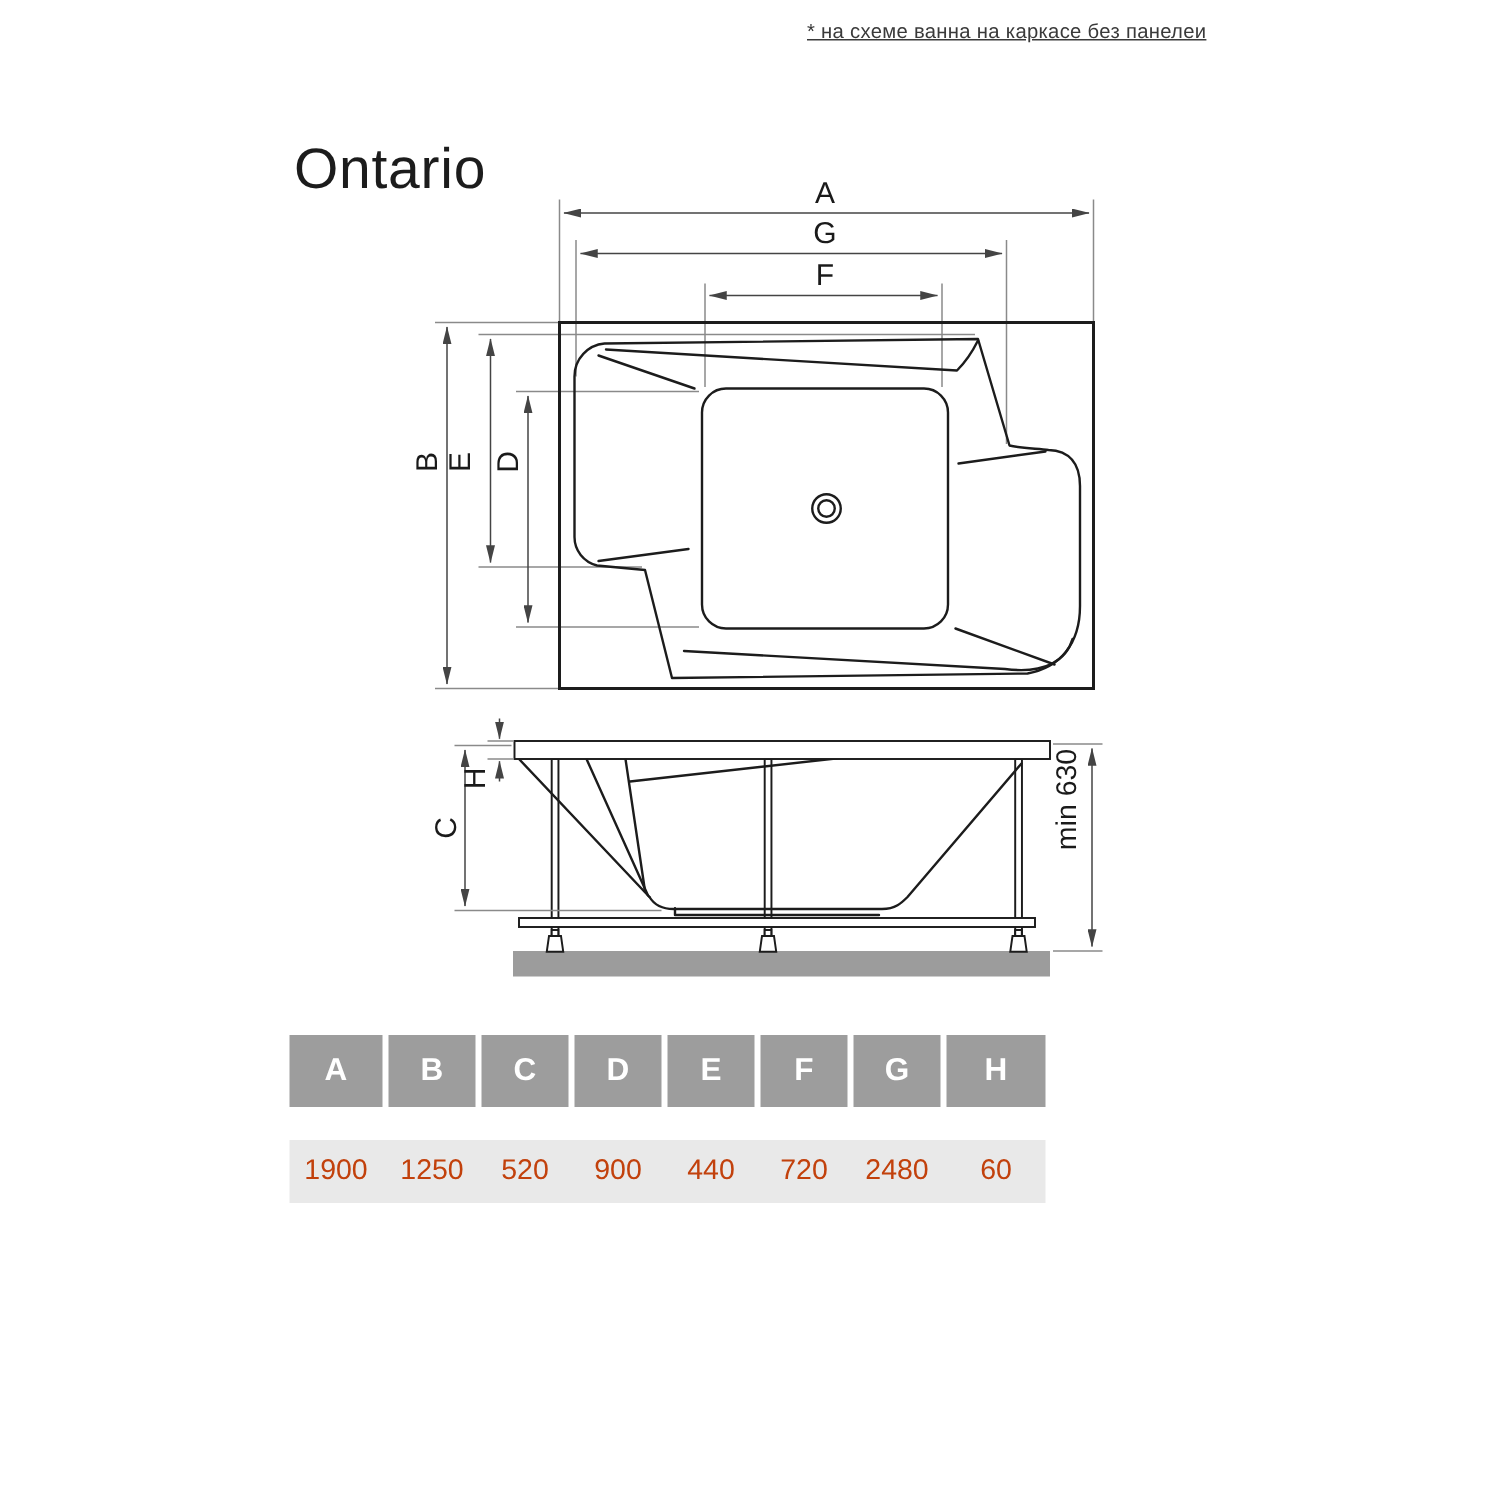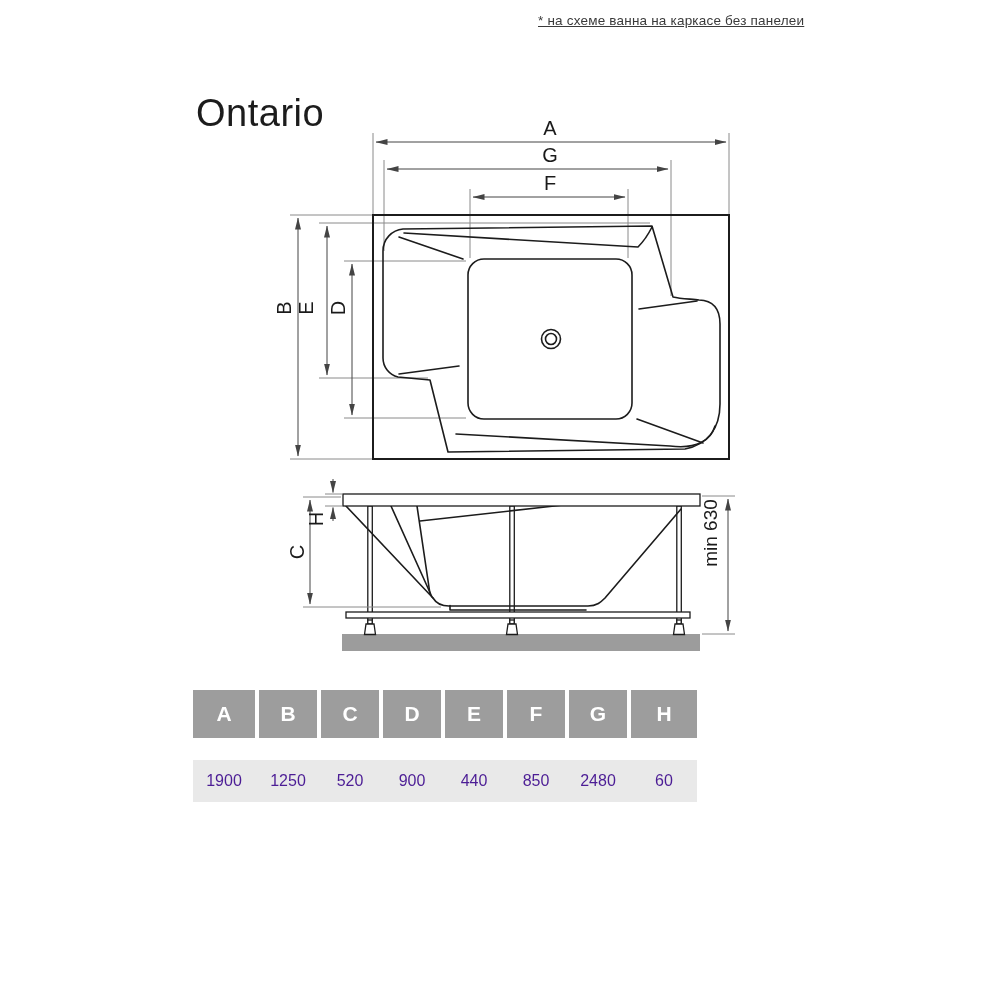--- a/index.html
+++ b/index.html
@@ -18,21 +18,21 @@
   .ext {stroke:#8a8a8a;stroke-width:1;fill:none;}
   .lbl {font-family:"Liberation Sans",sans-serif;font-size:20px;fill:#1a1a1a;}
   .lbl-sm{font-family:"Liberation Sans",sans-serif;font-size:19px;fill:#1a1a1a;}
   
   .spec-table{position:absolute;left:193px;top:690px;width:504px;}
   .thead,.tvals{display:grid;grid-template-columns:62px repeat(6,1fr) 66px;column-gap:4px;}
   .thead{height:48px;}
   .thead .cell{background:#9d9d9d;color:#fff;font-size:21px;font-weight:bold;
                display:flex;align-items:center;justify-content:center;}
   .tvals{margin-top:22px;height:42px;background:#e9e9e9;}
-  .tvals .cell{color:#4c1d95;font-size:16px;display:flex;align-items:center;justify-content:center;}
+  .tvals .cell{color:#c2410c;font-size:19px;display:flex;align-items:center;justify-content:center;}
 </style>
 </head>
 <body>
 
 <div class="note">* на схеме ванна на каркасе без панелеи</div>
 <div class="title">Ontario</div>
 
 <svg class="diagram" width="1000" height="680" viewBox="0 0 1000 680">
   <defs>
     <marker id="arr" viewBox="0 0 12 6" refX="11.5" refY="3" markerWidth="12" markerHeight="6" orient="auto-start-reverse">
@@ -168,17 +168,17 @@
     <div class="cell">F</div>
     <div class="cell">G</div>
     <div class="cell">H</div>
   </div>
   <div class="tvals">
     <div class="cell">1900</div>
     <div class="cell">1250</div>
     <div class="cell">520</div>
     <div class="cell">900</div>
     <div class="cell">440</div>
-    <div class="cell">850</div>
+    <div class="cell">720</div>
     <div class="cell">2480</div>
     <div class="cell">60</div>
   </div>
 </div>
 
 </body></html>

